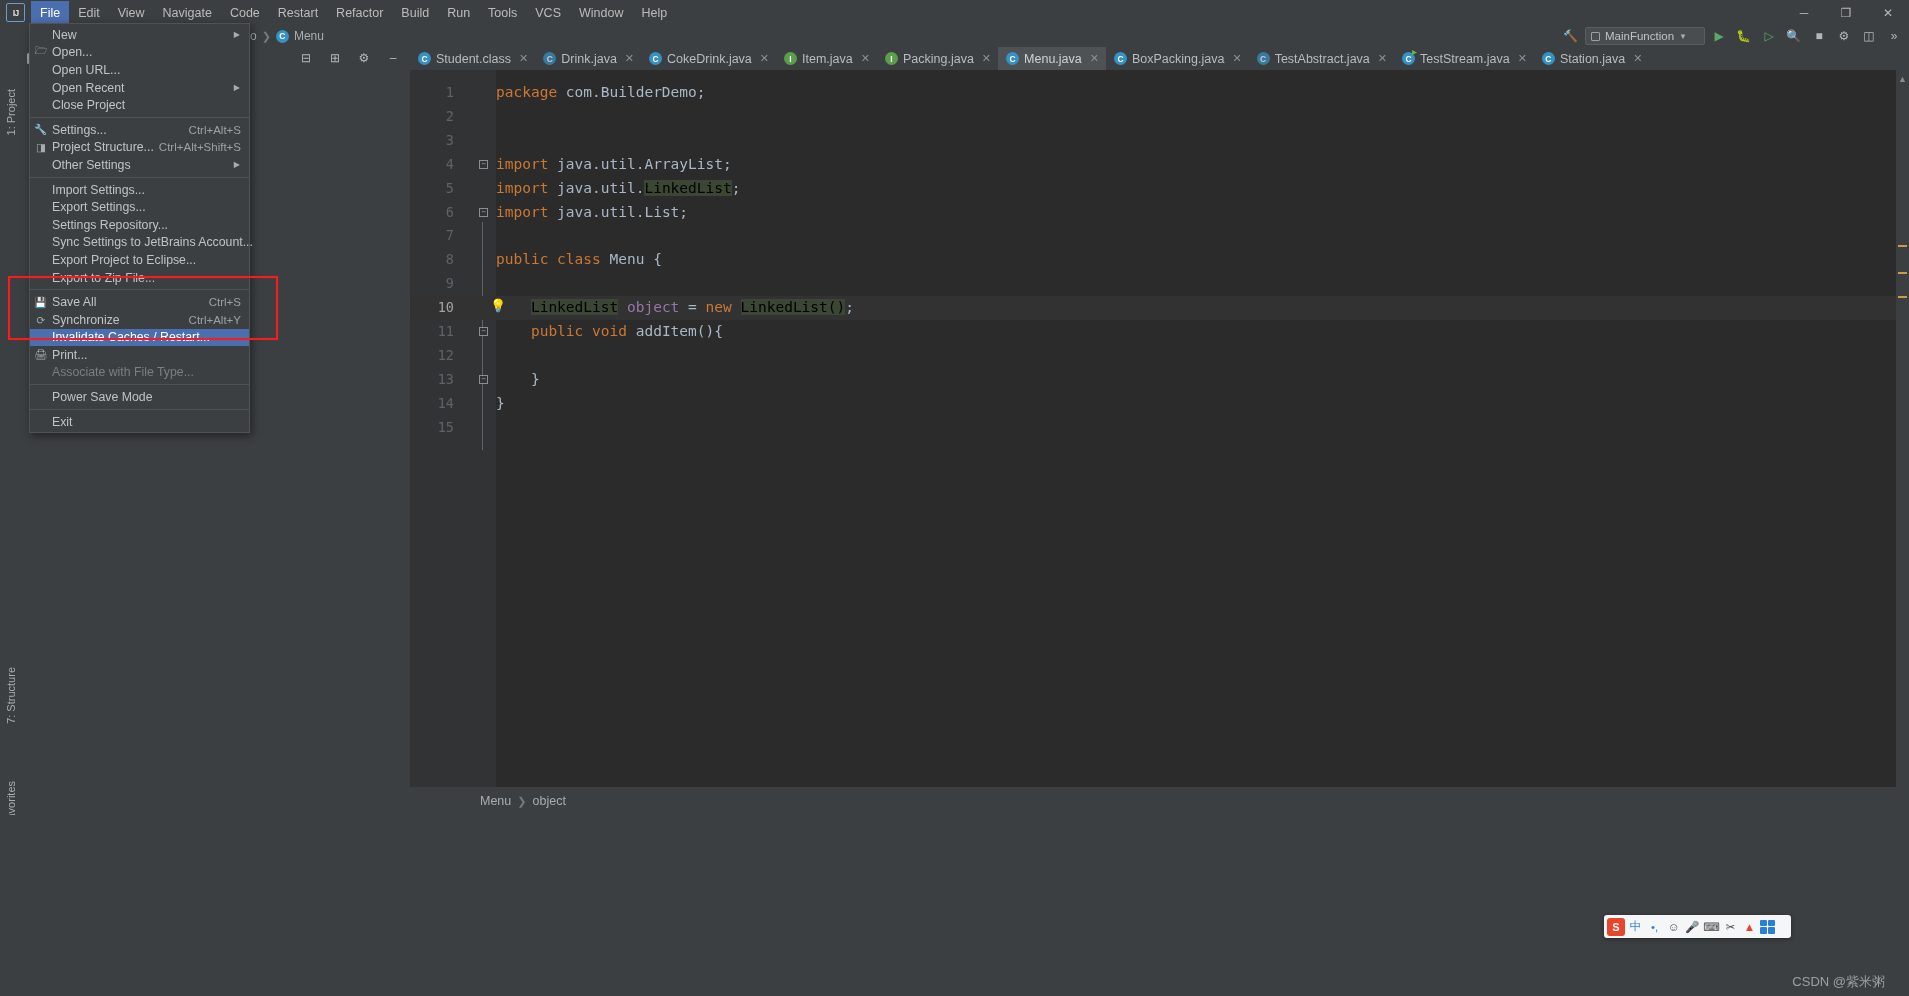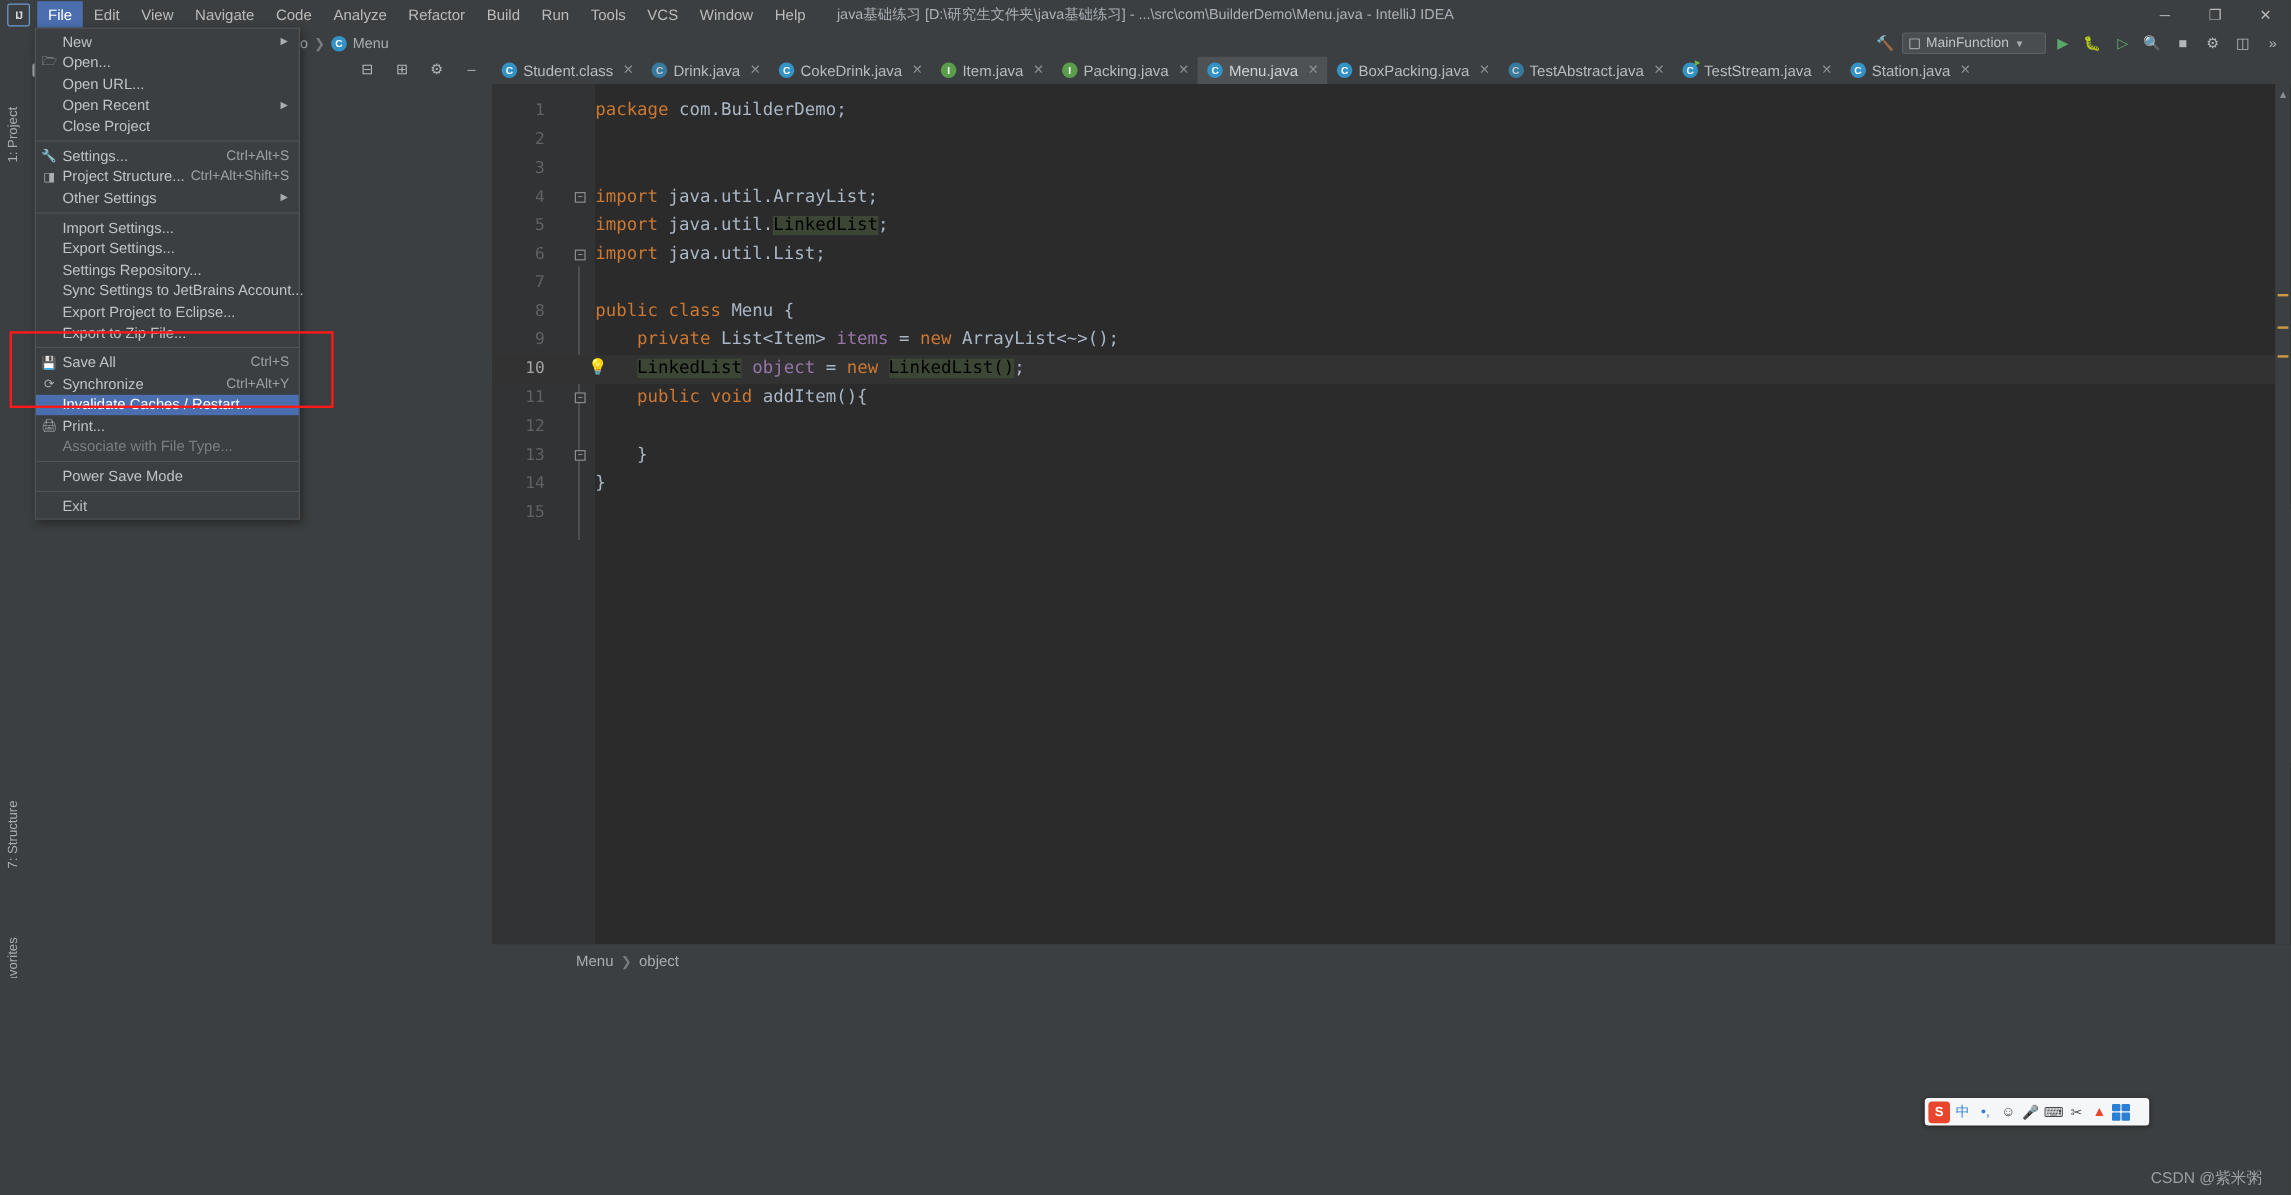--- a/index.html
+++ b/index.html
@@ -270,31 +270,30 @@
 <div id="app">
 
   <div class="titlebar">
     <div class="ij-logo">IJ</div>
     <div class="menubar" id="menubar">
         <div class="menubar-item active"><span>File</span></div>
         <div class="menubar-item"><span>Edit</span></div>
         <div class="menubar-item"><span>View</span></div>
         <div class="menubar-item"><span>Navigate</span></div>
         <div class="menubar-item"><span>Code</span></div>
-        <div class="menubar-item"><span>Analyze</span></div>
+        <div class="menubar-item"><span>Restart</span></div>
         <div class="menubar-item"><span>Refactor</span></div>
         <div class="menubar-item"><span>Build</span></div>
         <div class="menubar-item"><span>Run</span></div>
         <div class="menubar-item"><span>Tools</span></div>
         <div class="menubar-item"><span>VCS</span></div>
         <div class="menubar-item"><span>Window</span></div>
         <div class="menubar-item"><span>Help</span></div>
       </div>
   </div>
-  <div class="title-text">java基础练习 [D:\研究生文件夹\java基础练习] - ...\src\com\BuilderDemo\Menu.java - IntelliJ IDEA</div>
   <div class="win-ctrls">
     <div class="win-btn">─</div>
     <div class="win-btn">❐</div>
     <div class="win-btn">✕</div>
   </div>
 
   <div class="toolbar-row"></div>
   <div class="breadcrumb-strip">
     <span>o</span>
     <span class="crumb-sep">❯</span>
@@ -522,21 +521,20 @@
         <div class="cl" style="position: absolute; left: 0px; top: 82.7px;"><span class="kw">import</span><span class="plain"> java.util.ArrayList;</span></div>
         <div class="lnum" style="left: -86px; top: 106.6px;">5</div>
         <div class="cl" style="position: absolute; left: 0px; top: 106.6px;"><span class="kw">import</span><span class="plain"> java.util.</span><span class="hl">LinkedList</span><span class="plain">;</span></div>
         <div class="lnum" style="left: -86px; top: 130.5px;">6</div>
         <div class="cl" style="position: absolute; left: 0px; top: 130.5px;"><span class="kw">import</span><span class="plain"> java.util.List;</span></div>
         <div class="lnum" style="left: -86px; top: 154.4px;">7</div>
         <div class="cl" style="position: absolute; left: 0px; top: 154.4px;"></div>
         <div class="lnum" style="left: -86px; top: 178.3px;">8</div>
         <div class="cl" style="position: absolute; left: 0px; top: 178.3px;"><span class="kw">public class</span><span class="plain"> Menu {</span></div>
         <div class="lnum" style="left: -86px; top: 202.2px;">9</div>
-        <div class="cl" style="position: absolute; left: 0px; top: 202.2px;"><span class="kw">    private</span><span class="plain"> List&lt;Item&gt; </span><span class="fld">items</span><span class="plain"> = </span><span class="kw">new</span><span class="plain"> ArrayList</span><span class="plain">&lt;~&gt;</span><span class="plain">();</span></div>
         <div class="cur-line-bg" style="top: 226.1px; left: -86px;"></div>
         <div class="lnum cur" style="left: -86px; top: 226.1px;">10</div>
         <div class="cl" style="position: absolute; left: 0px; top: 226.1px;"><span class="plain">    </span><span class="hl">LinkedList</span><span class="plain"> </span><span class="fld">object</span><span class="plain"> = </span><span class="kw">new</span><span class="plain"> </span><span class="hl">LinkedList()</span><span class="plain">;</span></div>
         <div class="lnum" style="left: -86px; top: 250px;">11</div>
         <div class="cl" style="position: absolute; left: 0px; top: 250px;"><span class="kw">    public void</span><span class="plain"> </span><span class="plain">addItem</span><span class="plain">(){</span></div>
         <div class="lnum" style="left: -86px; top: 273.9px;">12</div>
         <div class="cl" style="position: absolute; left: 0px; top: 273.9px;"></div>
         <div class="lnum" style="left: -86px; top: 297.8px;">13</div>
         <div class="cl" style="position: absolute; left: 0px; top: 297.8px;"><span class="plain">    }</span></div>
         <div class="lnum" style="left: -86px; top: 321.7px;">14</div>

